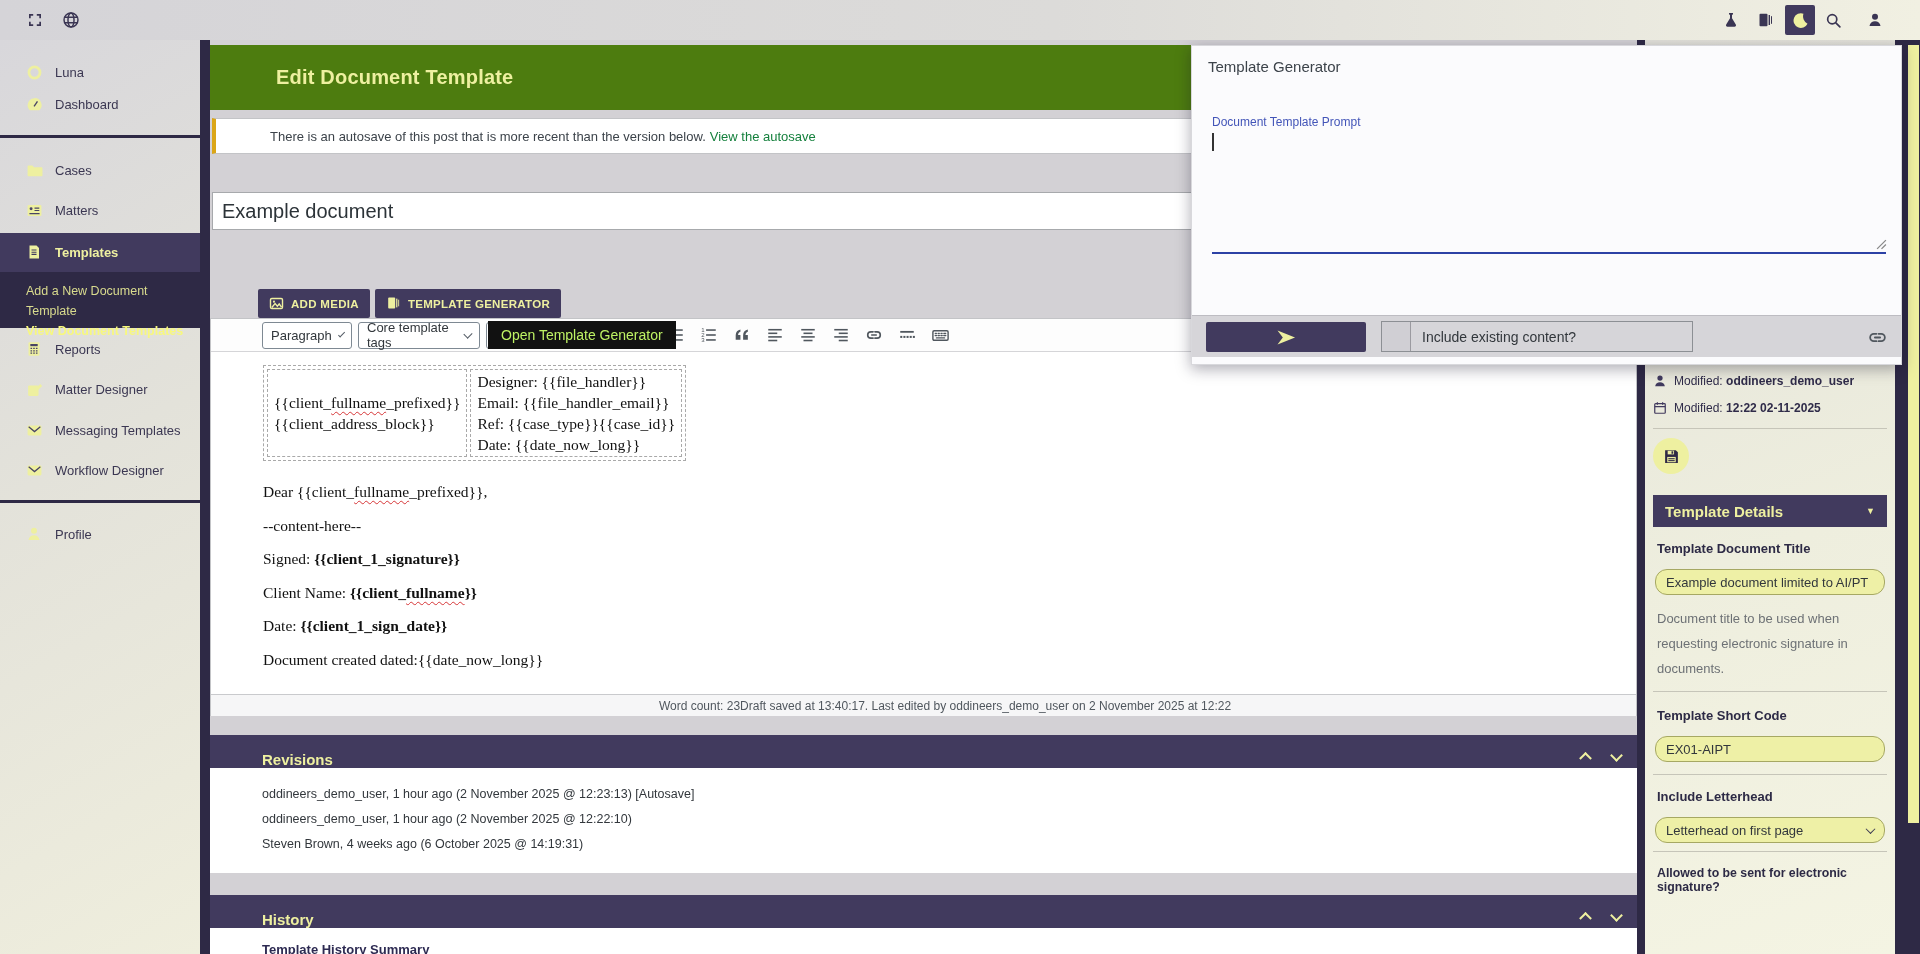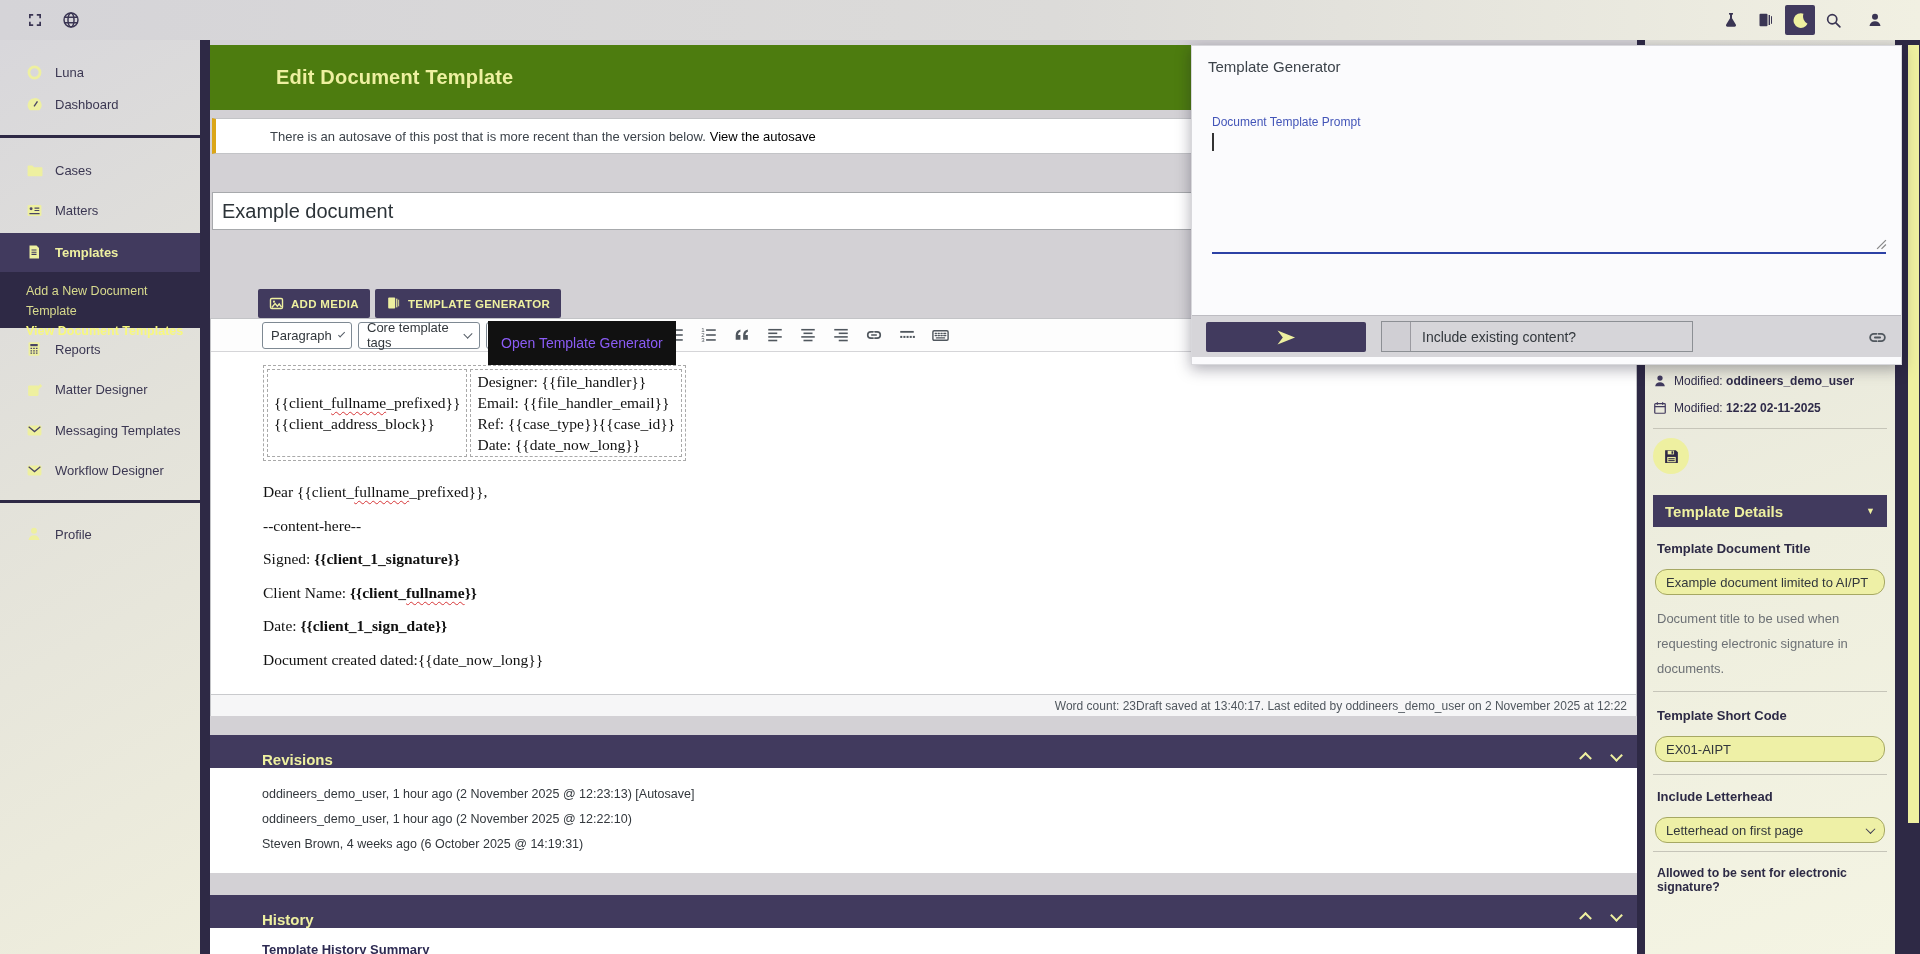--- a/index.html
+++ b/index.html
@@ -32,21 +32,21 @@
 
   
   .main { position:absolute; left:210px; top:0; width:1427px; height:914px; background:#d3d1d5; }
   .page-header { position:absolute; top:5px; left:0; width:1427px; height:65px; background:#4d7c0f;
     display:flex; align-items:center; padding-left:66px; }
   .page-header h1 { font-size:20px; font-weight:600; color:#eef0a0; letter-spacing:.2px; }
 
   .notice { position:absolute; top:78px; left:2px; width:1423px; height:36px; background:#fff;
     border:1px solid #c3c4c7; border-left:4px solid #dba617; display:flex; align-items:center; padding-left:54px;
     font-size:13px; color:#3c434a; gap:4px; }
-  .notice a { color:#000000; text-decoration:none; cursor:pointer; }
+  .notice a { color:#15803d; text-decoration:none; cursor:pointer; }
 
   .title-input { position:absolute; top:152px; left:2px; width:1423px; height:38px; background:#fff;
     border:1px solid #a7a9ac; font-size:20px; color:#2c3338; padding:0 0 0 9px;
     font-family:"Liberation Sans",sans-serif; }
 
   .media-row { position:absolute; top:249px; left:48px; display:flex; gap:5px; }
   .media-btn { height:29px; background:#413a5e; color:#eef0a0; border:none; border-radius:2px;
     font-size:11.5px; font-weight:700; letter-spacing:.3px; display:inline-flex; align-items:center;
     gap:7px; padding:0 11px; cursor:pointer; font-family:"Liberation Sans",sans-serif; }
   .media-btn .bicon { width:15px; height:15px; color:#eef0a0; }
@@ -57,36 +57,36 @@
   .ed-toolbar { height:33px; border-bottom:1px solid #d5d5d8; display:flex; align-items:center;
     padding-left:51px; gap:6px; position:relative; background:#fdfdfd; }
   .ed-select { height:27px; border:1px solid #7e8993; border-radius:3px; background:#fff;
     display:inline-flex; align-items:center; justify-content:space-between; padding:0 8px;
     font-size:13px; color:#32373c; cursor:pointer; }
   .chev-dn { width:7px; height:7px; border-right:1.6px solid #555d66; border-bottom:1.6px solid #555d66;
     transform:rotate(45deg) translate(-1px,-1px); margin-left:8px; }
   .ed-icons { display:flex; align-items:center; gap:9px; margin-left:12px; }
   .ed-icon { width:24px; height:24px; display:flex; align-items:center; justify-content:center;
     color:#50575e; cursor:pointer; }
-  .tooltip { position:absolute; left:277px; top:2px; height:44px; background:#111; color:#8b5cf6;
+  .tooltip { position:absolute; left:277px; top:2px; height:28px; background:#111; color:#bef264;
     font-size:14px; display:flex; align-items:center; padding:0 13px; z-index:5; white-space:nowrap; }
 
   .ed-content { height:342px; padding:13px 0 0 52px; overflow:hidden;
     font-family:"Liberation Serif","DejaVu Serif",serif; font-size:15.5px; color:#111; }
   .tag-table { border:1px dashed #a9a9a9; border-spacing:3px; margin-bottom:21px; }
   .tag-table td { border:1px dashed #a9a9a9; padding:1px 6px; }
   .tag-table td .rline { line-height:21px; }
   td.vmid { vertical-align:middle; }
   .ed-lines .rline { line-height:20px; margin-bottom:13.5px; }
   .seg-b { font-weight:700; }
   .seg-w { text-decoration-line:underline; text-decoration-style:wavy; text-decoration-color:#d63638;
     text-decoration-thickness:1px; text-underline-offset:3px;margin-top:40px; }
 
   .statusbar { height:22px; background:#f6f6f7; border-top:1px solid #c9cacd; display:flex;
-    align-items:center; justify-content:flex-end; padding:0 9px 0 52px; font-size:12px; color:#50575e; }
+    align-items:center; justify-content:center; padding:0 9px 0 52px; font-size:12px; color:#50575e; }
 
   
   .panel-header { height:33px; background:#413a5e; display:flex; 
     justify-content:space-between; padding:16px 16px 0 52px; }
   .panel-header .ptitle { color:#eef0a0; font-size:15px; font-weight:700; }
   .pchevs { display:flex; gap:22px; }
   .pchev { width:9px; height:9px; border-right:2px solid #eef0a0; border-bottom:2px solid #eef0a0; cursor:pointer; }
   .pchev.up { transform:rotate(-135deg) translate(-2px,-2px); }
   .pchev.dn { transform:rotate(45deg); }
   .revisions { position:absolute; top:695px; left:0; width:1427px; }

